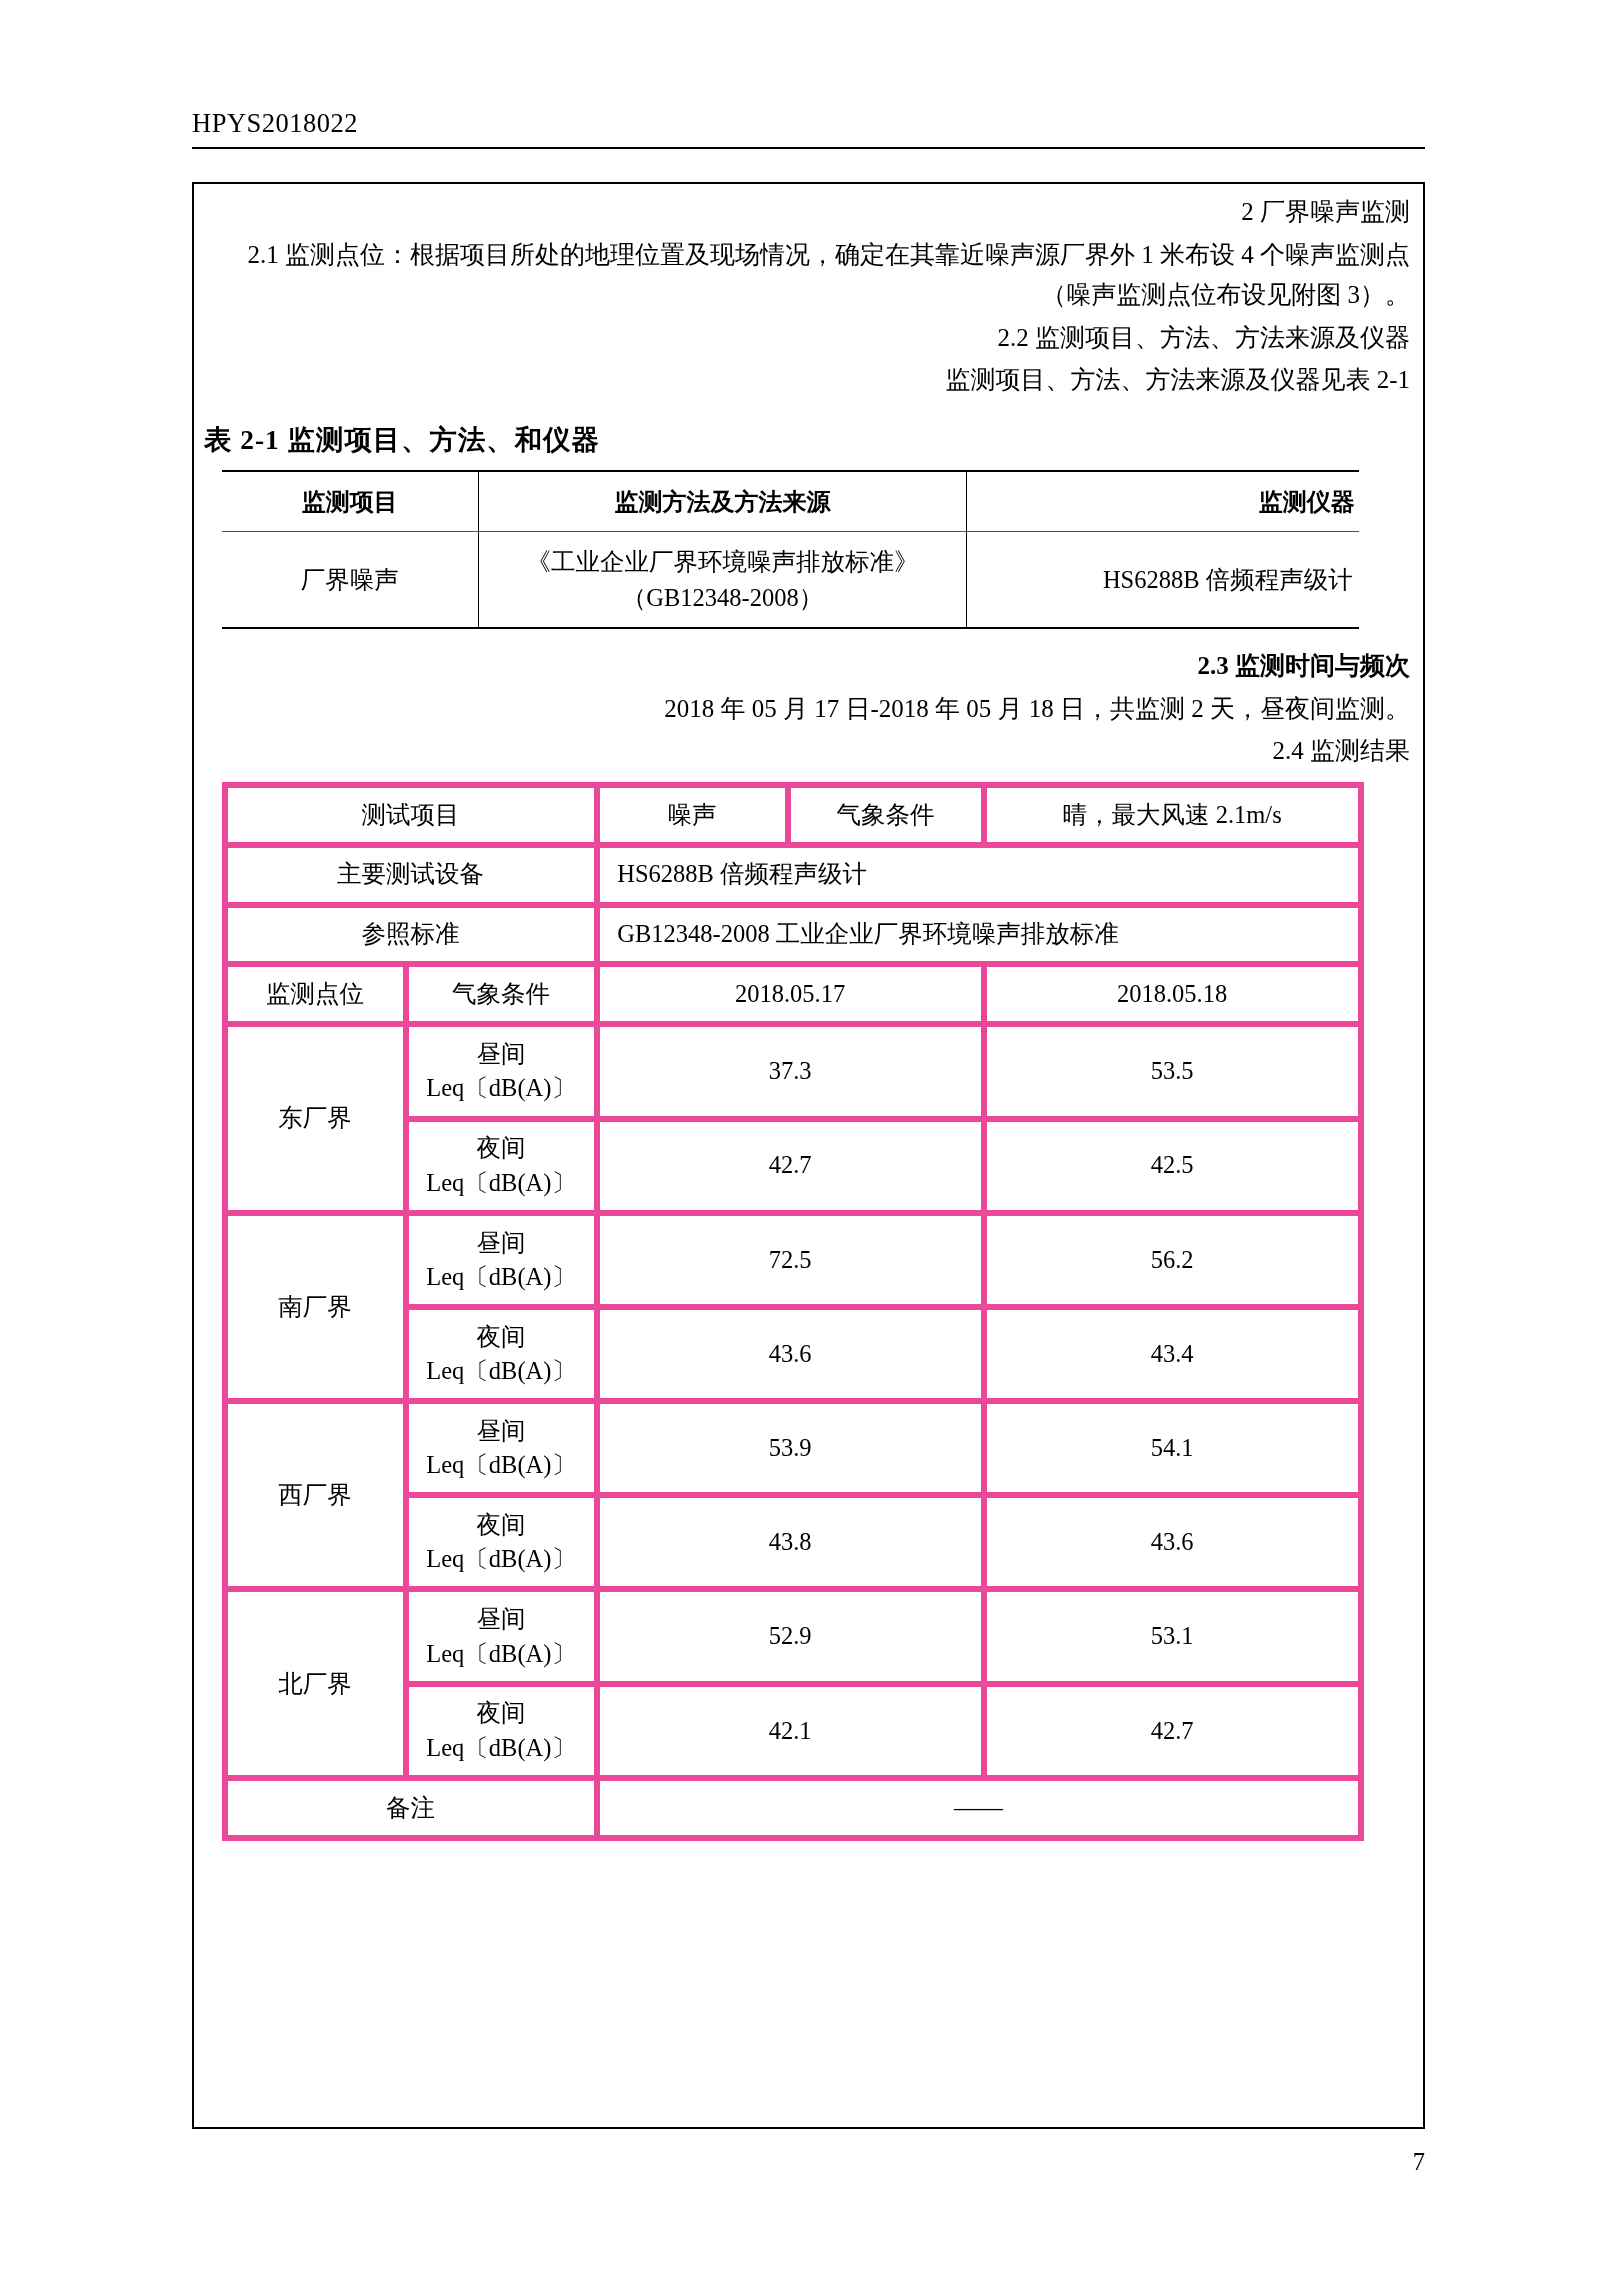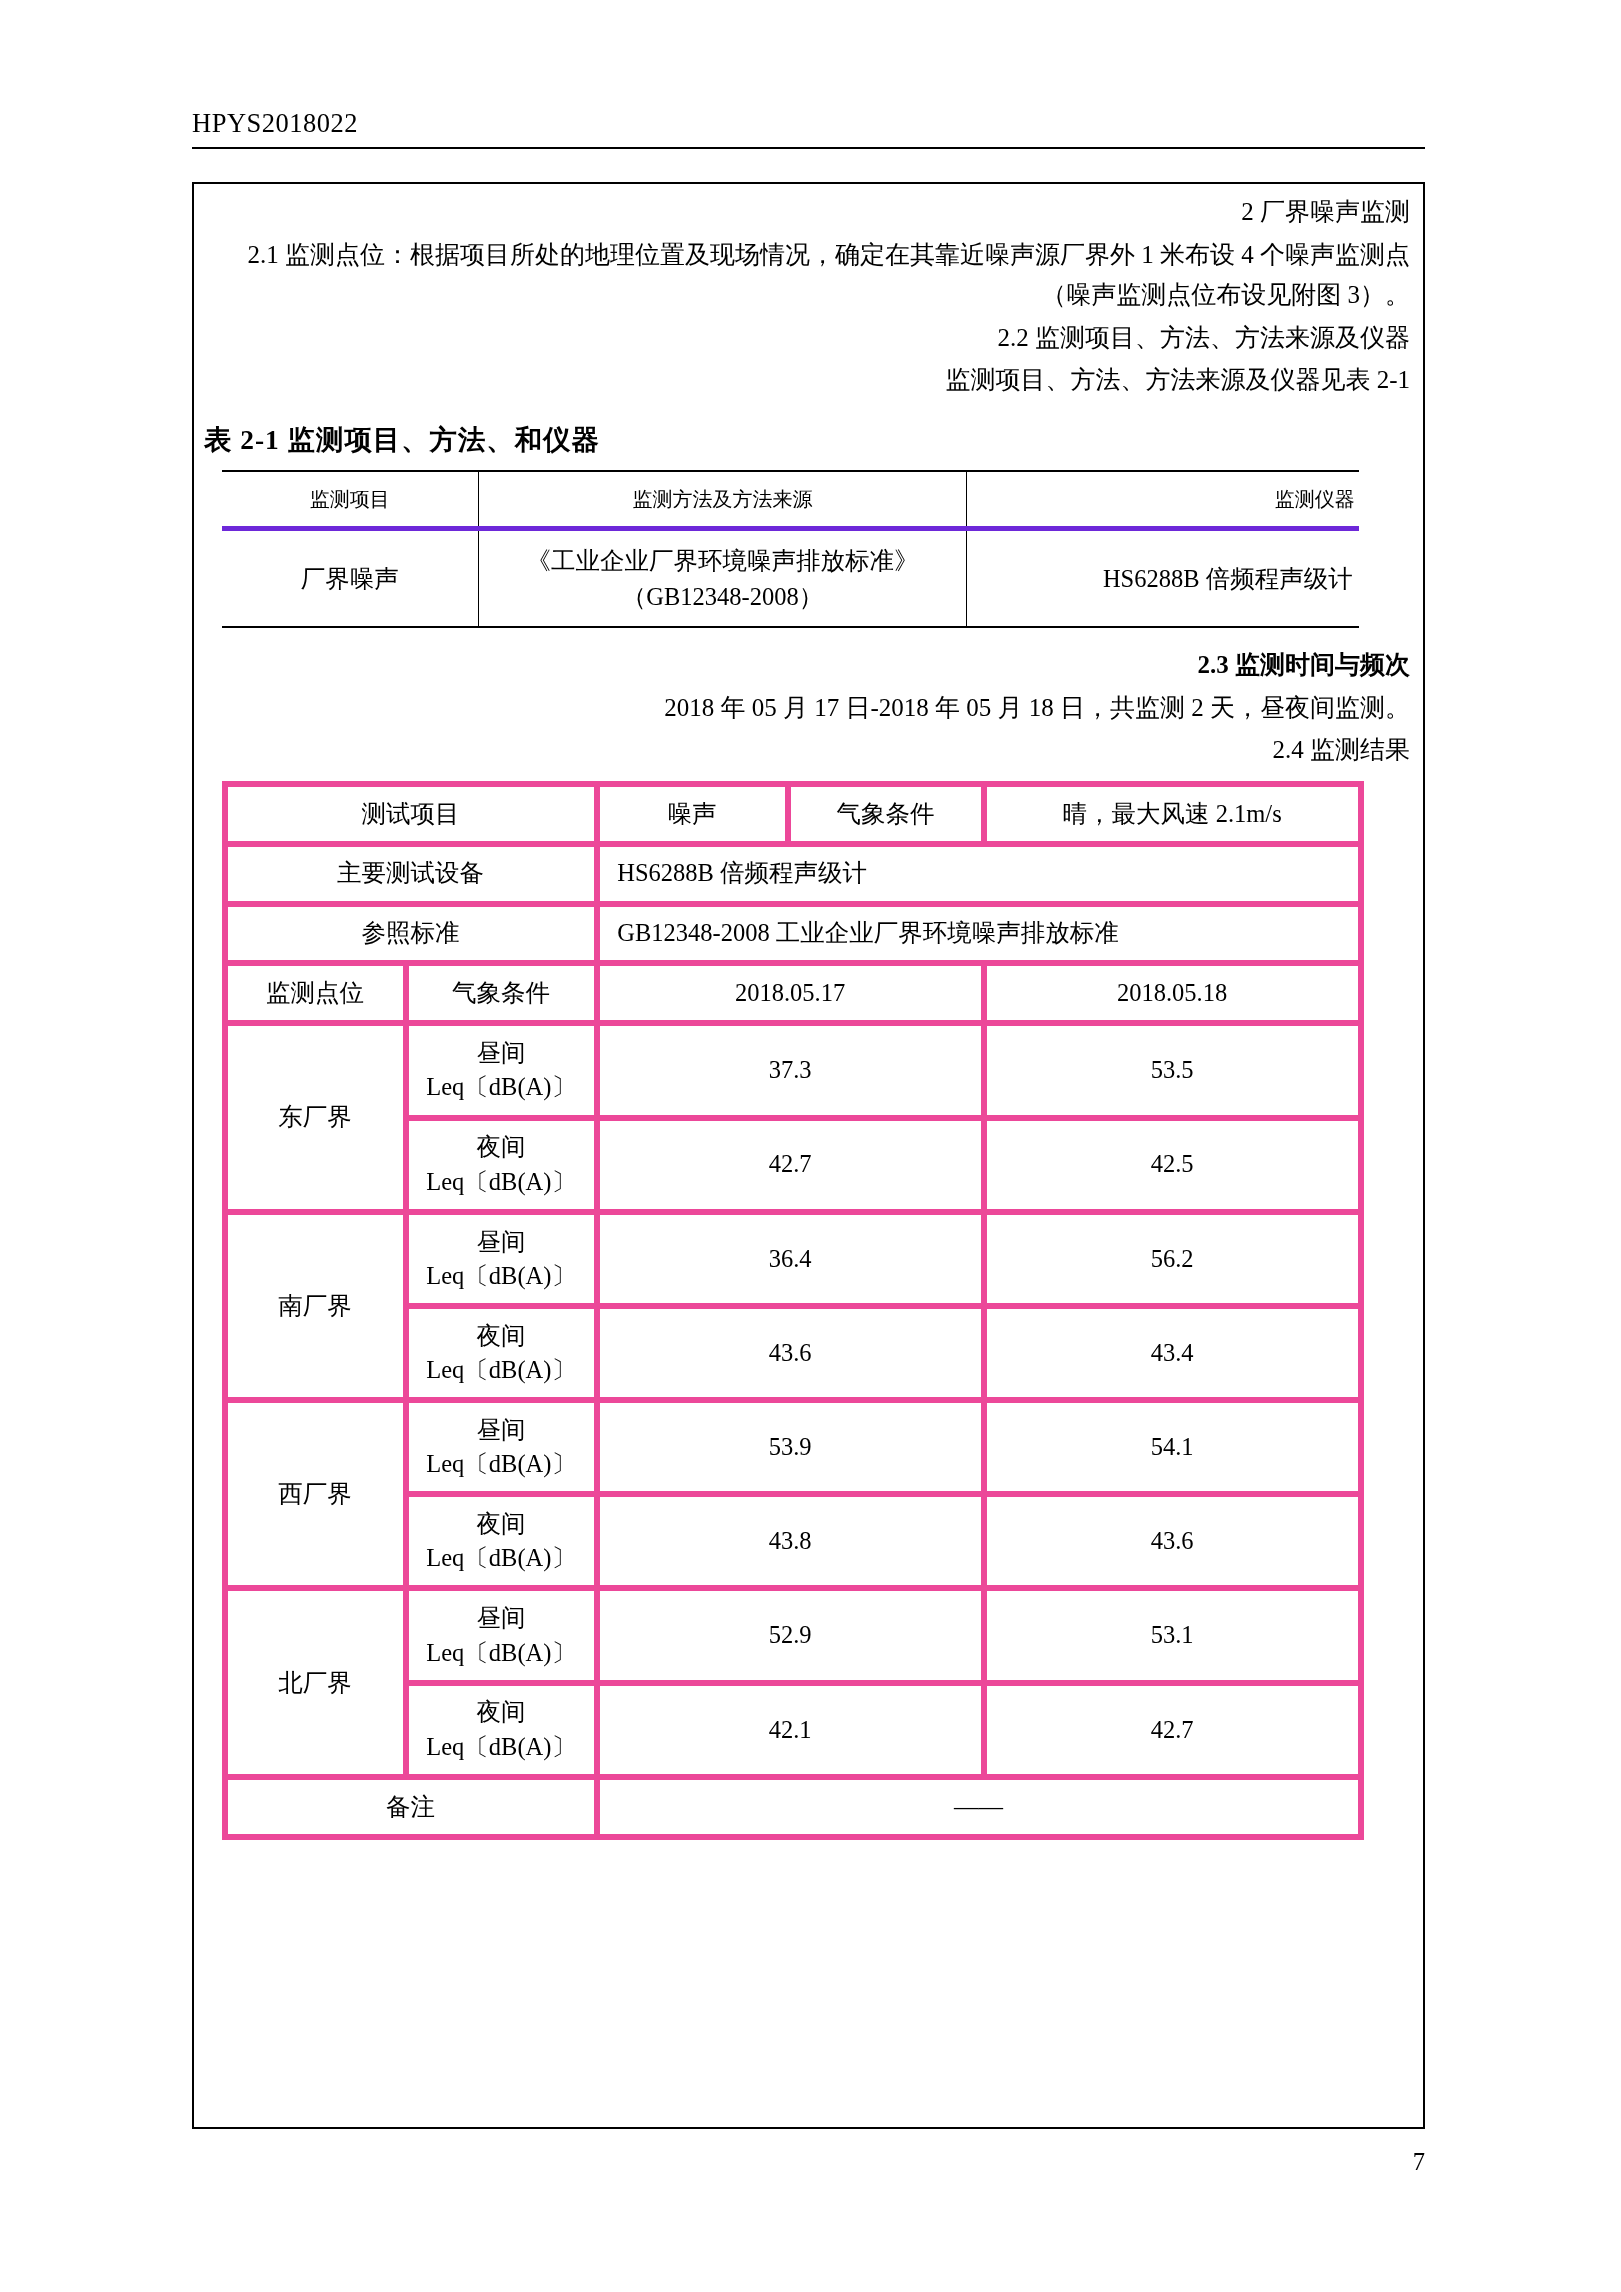--- a/index.html
+++ b/index.html
@@ -82,24 +82,24 @@
     font-size: 24.5px;
   }
   table.t21 th, table.t21 td {
     border-left: 1px solid #000;
     border-right: 1px solid #000;
     text-align: center;
     padding: 9.8px 3.9px;
   }
   table.t21 thead th {
     border-top: 2.9px solid #000;
-    border-bottom: 5px solid #6d28d9;
-    font-weight: normal;
+    border-bottom: 1px solid #6d28d9;
+    font-weight: bold;
     padding: 13.7px 3.9px;
-    font-size: 20px;
+    font-size: 24px;
   }
   table.t21 tbody td {
     border-bottom: 2.9px solid #000;
     padding: 11.8px 5.9px;
     line-height: 1.45;
   }
   table.t21 th:first-child, table.t21 td:first-child { border-left: none; }
   table.t21 th:last-child, table.t21 td:last-child { border-right: none; text-align: right; }
 
   
@@ -232,21 +232,21 @@
           <td colspan="2">42.7</td>
           <td>42.5</td>
         </tr>
 
         <tr>
           <td rowspan="2">南厂界</td>
           <td class="sub2">
             <div>昼间</div>
             <div>Leq〔dB(A)〕</div>
           </td>
-          <td colspan="2">36.4</td>
+          <td colspan="2">72.5</td>
           <td>56.2</td>
         </tr>
         <tr>
           <td class="sub2">
             <div>夜间</div>
             <div>Leq〔dB(A)〕</div>
           </td>
           <td colspan="2">43.6</td>
           <td>43.4</td>
         </tr>

